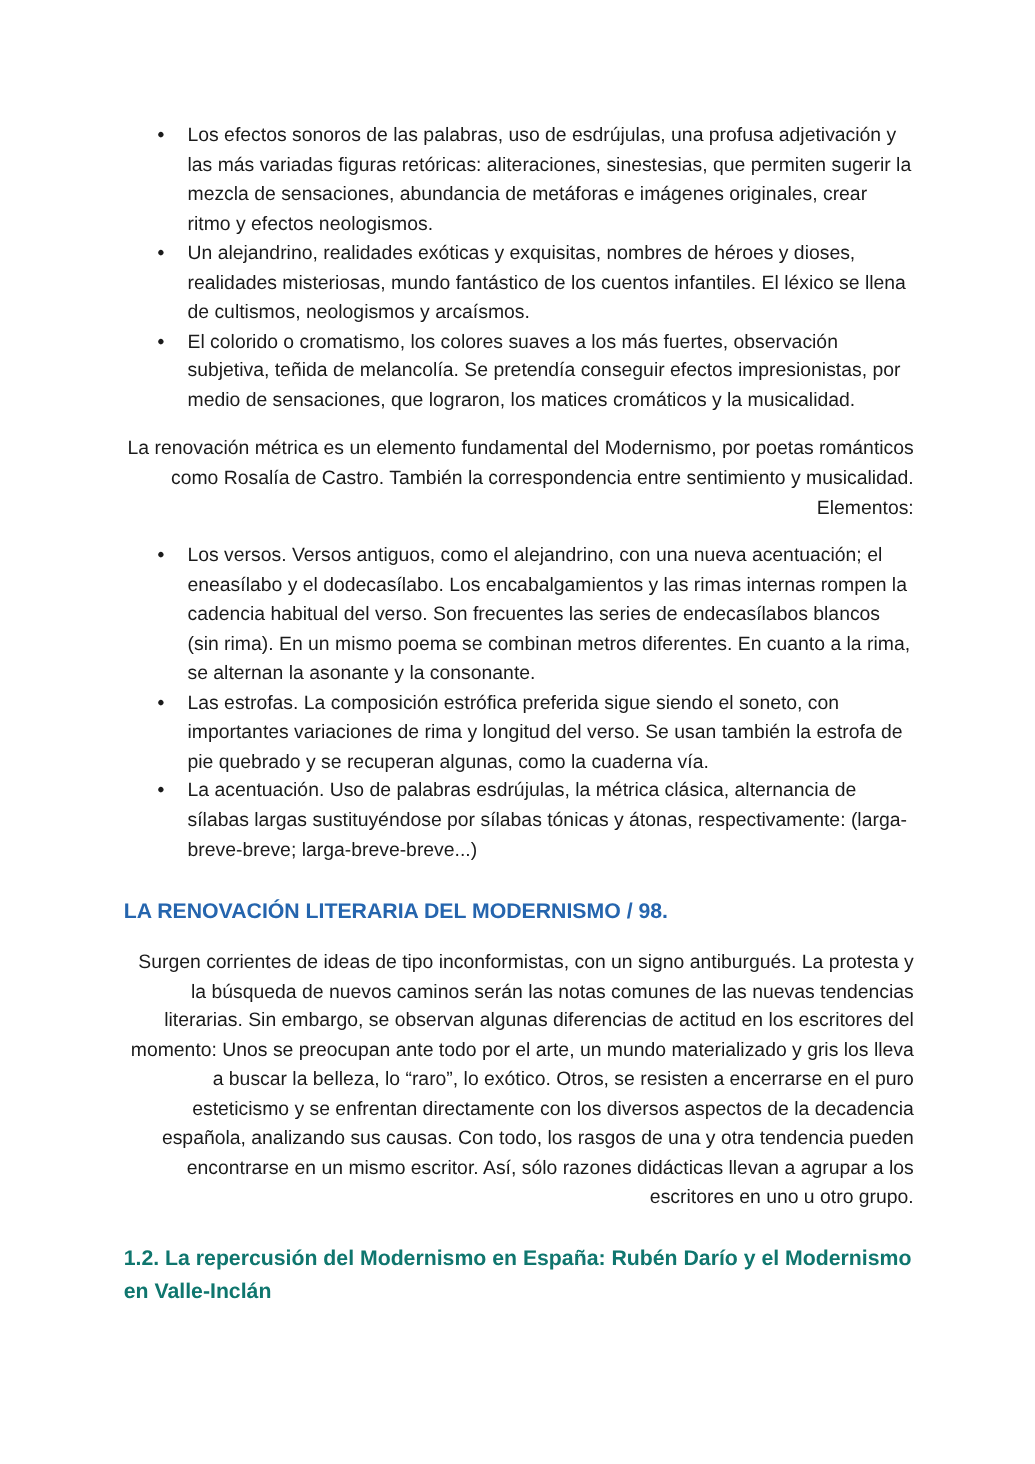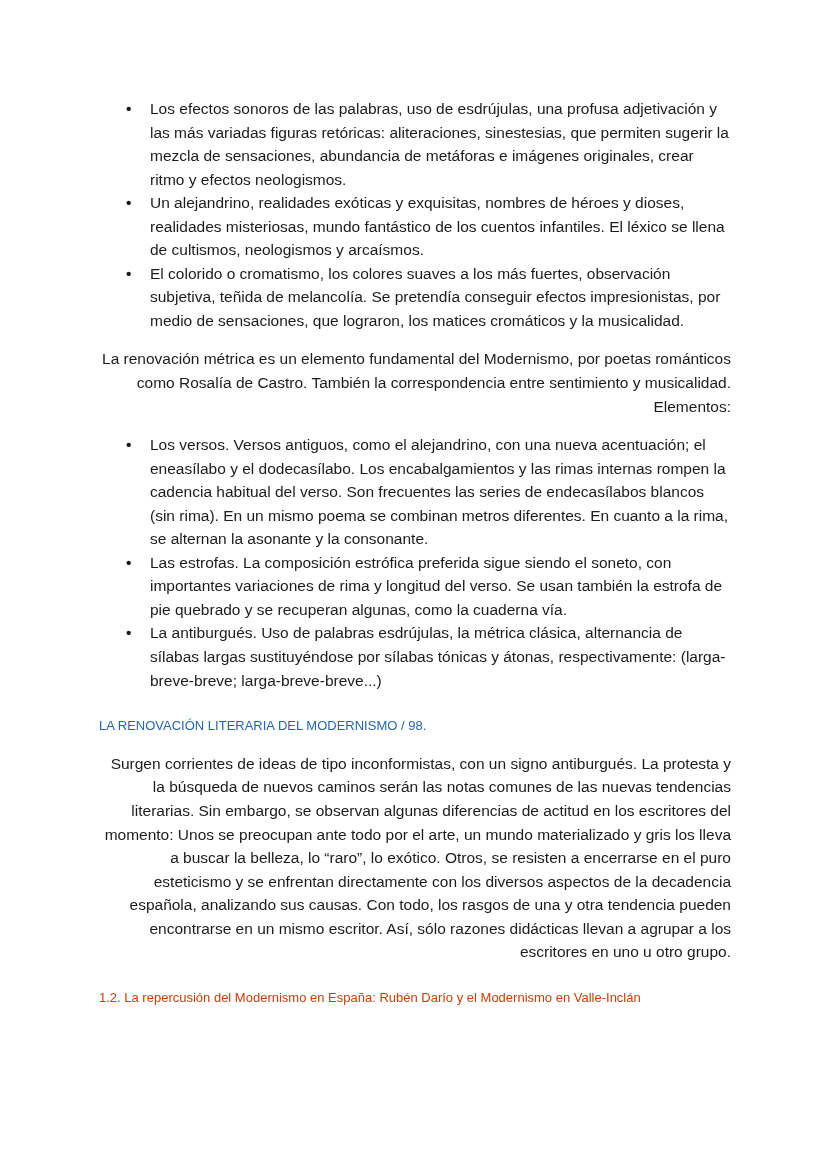--- a/index.html
+++ b/index.html
@@ -40,22 +40,22 @@
     flex: 0 0 auto;
     width: 24px;
     margin-left: 27px;
     text-align: left;
     font-weight: bold;
   }
   ul.bullets .li-text {
     flex: 1 1 auto;
   }
   h2.doc-heading {
-    font-size: 13px;
-    font-weight: normal;
+    font-size: 17px;
+    font-weight: bold;
     line-height: 1.52;
     margin: 24px 0 16px 0;
   }
 </style>
 </head>
 <body>
 
 <div class="page">
 
   <ul class="bullets">
@@ -79,25 +79,25 @@
     <li>
       <span class="marker">•</span>
       <span class="li-text"><span class="bold">Los versos</span><span>. Versos antiguos, como el alejandrino, con una nueva acentuación; el eneasílabo y el dodecasílabo. Los encabalgamientos y las rimas internas rompen la cadencia habitual del verso. Son frecuentes las series de endecasílabos blancos (sin rima). En un mismo poema se combinan metros diferentes. En cuanto a la rima, se alternan la asonante y la consonante.</span></span>
     </li>
     <li>
       <span class="marker">•</span>
       <span class="li-text"><span class="bold">Las estrofas</span><span>. La composición estrófica preferida sigue siendo el soneto, con importantes variaciones de rima y longitud del verso. Se usan también la estrofa de pie quebrado y se recuperan algunas, como la cuaderna vía.</span></span>
     </li>
     <li>
       <span class="marker">•</span>
-      <span class="li-text"><span class="bold">La antiburgués</span><span>. Uso de palabras esdrújulas, la métrica clásica, alternancia de sílabas largas sustituyéndose por sílabas tónicas y átonas, respectivamente: (larga-breve-breve; larga-breve-breve...)</span></span>
+      <span class="li-text"><span class="bold">La acentuación</span><span>. Uso de palabras esdrújulas, la métrica clásica, alternancia de sílabas largas sustituyéndose por sílabas tónicas y átonas, respectivamente: (larga-breve-breve; larga-breve-breve...)</span></span>
     </li>
   </ul>
 
   <h2 class="doc-heading" style="color: rgb(37, 101, 174);">LA RENOVACIÓN LITERARIA DEL MODERNISMO / 98.</h2>
 
   <p>Surgen corrientes de ideas de tipo inconformistas, con un signo antiburgués. La protesta y la búsqueda de nuevos caminos serán las notas comunes de las nuevas tendencias literarias. Sin embargo, se observan algunas diferencias de actitud en los escritores del momento: Unos se preocupan ante todo por el arte, un mundo materializado y gris los lleva a buscar la belleza, lo “raro”, lo exótico. Otros, se resisten a encerrarse en el puro esteticismo y se enfrentan directamente con los diversos aspectos de la decadencia española, analizando sus causas. Con todo, los rasgos de una y otra tendencia pueden encontrarse en un mismo escritor. Así, sólo razones didácticas llevan a agrupar a los escritores en uno u otro grupo.</p>
 
-  <h2 class="doc-heading" style="color: #c2410c;">1.2. La repercusión del Modernismo en España: Rubén Darío y el Modernismo en Valle-Inclán</h2>
+  <h2 class="doc-heading" style="color: #0f766e;">1.2. La repercusión del Modernismo en España: Rubén Darío y el Modernismo en Valle-Inclán</h2>
 
 
 
 </div>
 
 </body></html>

